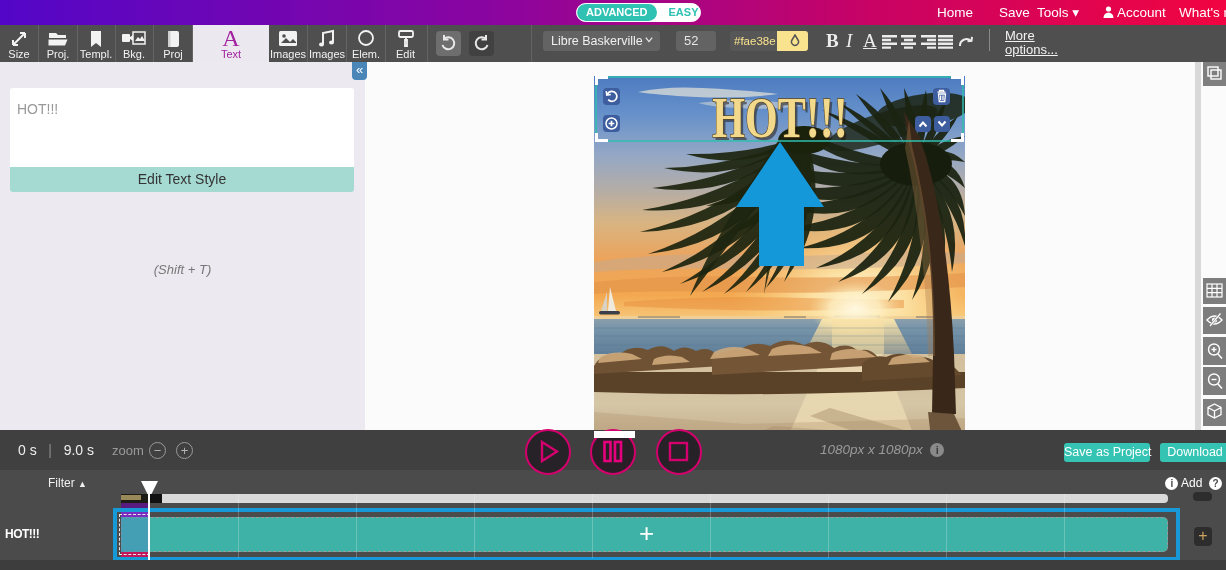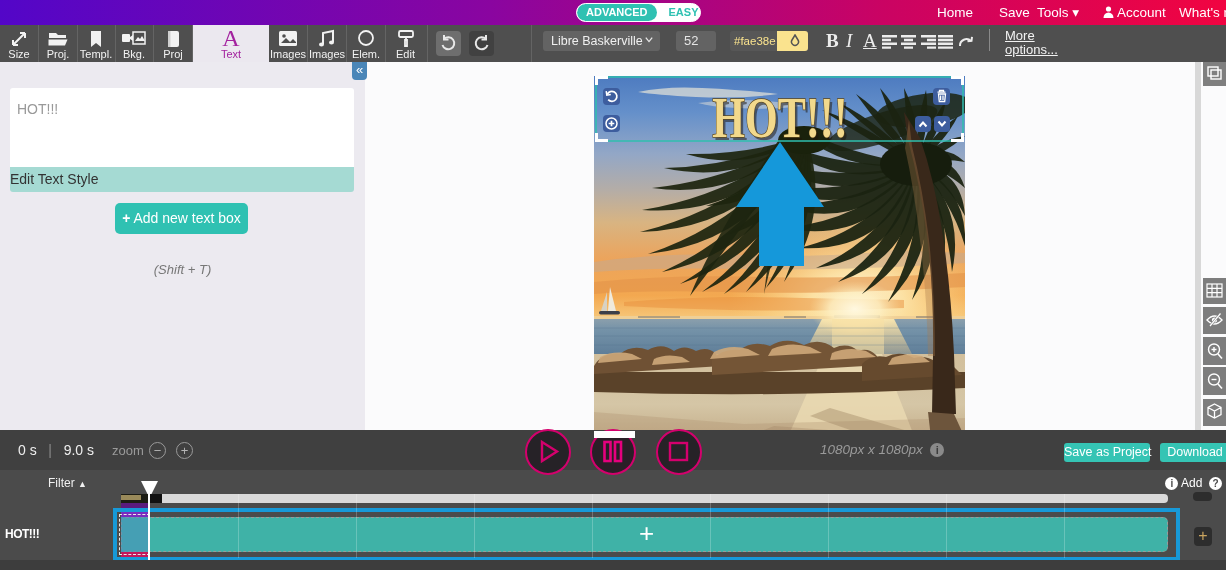--- a/index.html
+++ b/index.html
@@ -41,21 +41,21 @@
   #morelink { left:1005px; top:4px; color:#f2f2f2; font-size:13px; line-height:14px; text-decoration:underline; }
 
   
   #content { left:0; top:62px; width:1226px; height:368px; background:#fbfbfc; }
   #panel { left:0; top:0; width:365px; height:368px; background:#eceaf0; }
   #collapse { left:352px; top:0; width:15px; height:18px; background:#4a86b8; color:#fff;
      border-radius:0 0 4px 4px; font-size:13px; text-align:center; line-height:16px; }
   #txtcard { left:10px; top:26px; width:344px; height:79px; background:#fff; border-radius:3px 3px 0 0; }
   #txtcard .ph { color:#999; font-size:14px; padding:13px 0 0 7px; }
   #editstyle { left:10px; top:105px; width:344px; height:25px; background:#a5dad3; color:#333;
-     font-size:14px; line-height:25px; border-radius:0 0 3px 3px; }
+     font-size:14px; text-align:center; line-height:25px; border-radius:0 0 3px 3px; }
   #addbtn { left:115px; top:141px; width:133px; height:31px; background:#2fc1b2; border-radius:5px;
      color:#fff; font-size:14px; text-align:center; line-height:31px; }
   #shiftt { left:0; top:176px; width:365px; text-align:center; color:#777; font-size:13px; font-style:italic;margin-top:24px; }
 
   
   #photo { left:594px; top:14px; width:371px; height:356px; overflow:hidden; }
   #hscroll { left:594px; top:369px; width:41px; height:7px; background:#fff; z-index:20; }
   #vthumb { left:1195px; top:0; width:6px; height:368px; background:#d8d8d8; }
   
   .rbtn { position:absolute; left:1203px; width:23px; background:#7d7d7d; }
@@ -240,21 +240,20 @@
     <div style="position:absolute; left:989px; top:4px; width:1px; height:22px; background:#8a8a8a"></div>
     <div id="morelink" class="abs">More<br>options...</div>
   </div>
 
   <div id="content" class="abs">
     <div id="panel" class="abs"></div>
     <div id="txtcard" class="abs">
         <div class="ph">HOT!!!</div>
       </div>
     <div id="editstyle" class="abs">Edit Text Style</div>
-    <div id="addbtn" class="abs"><b>+</b> Add new text box</div>
     <div id="shiftt" class="abs">(Shift + T)</div>
     <div id="collapse" class="abs">«</div>
 
     <div id="photo" class="abs">
       <svg width="371" height="370" viewBox="0 0 371 370">
         <defs>
           <linearGradient id="sky" x1="0" y1="0" x2="0" y2="1">
             <stop offset="0" stop-color="#4d7bc0"></stop>
             <stop offset="0.15" stop-color="#6590ca"></stop>
             <stop offset="0.32" stop-color="#93a7c6"></stop>

